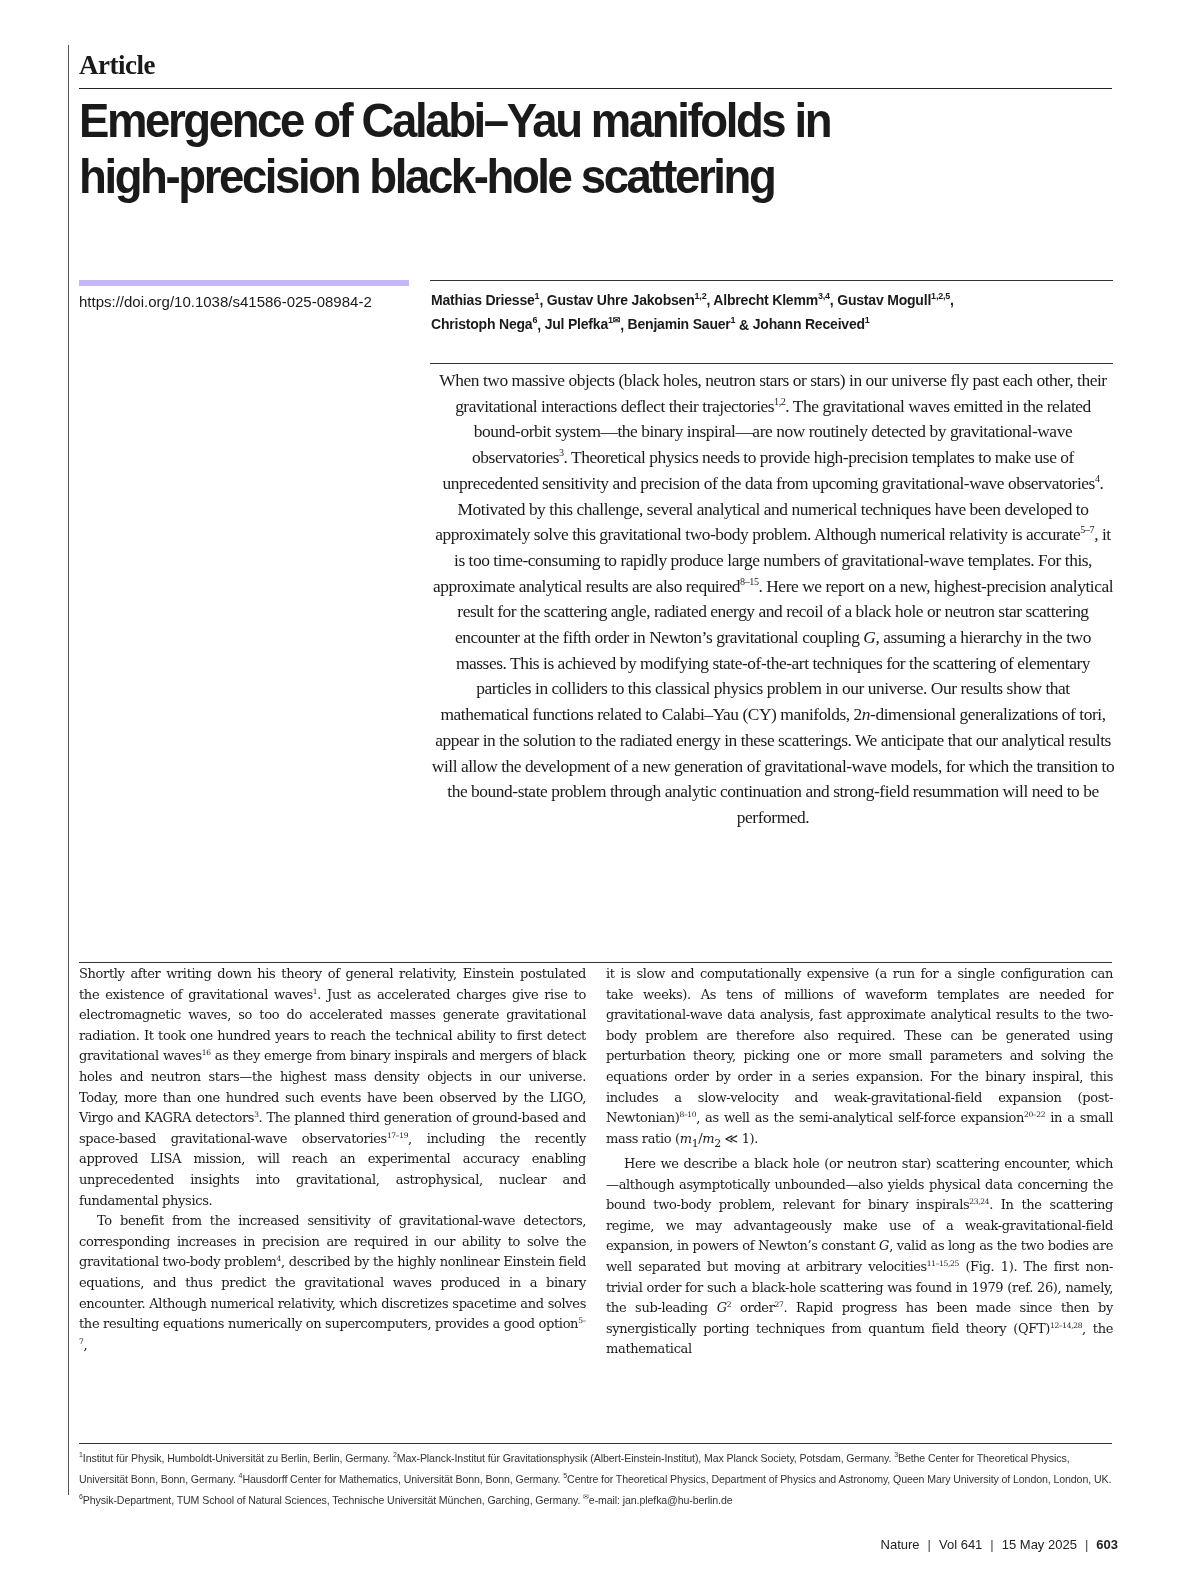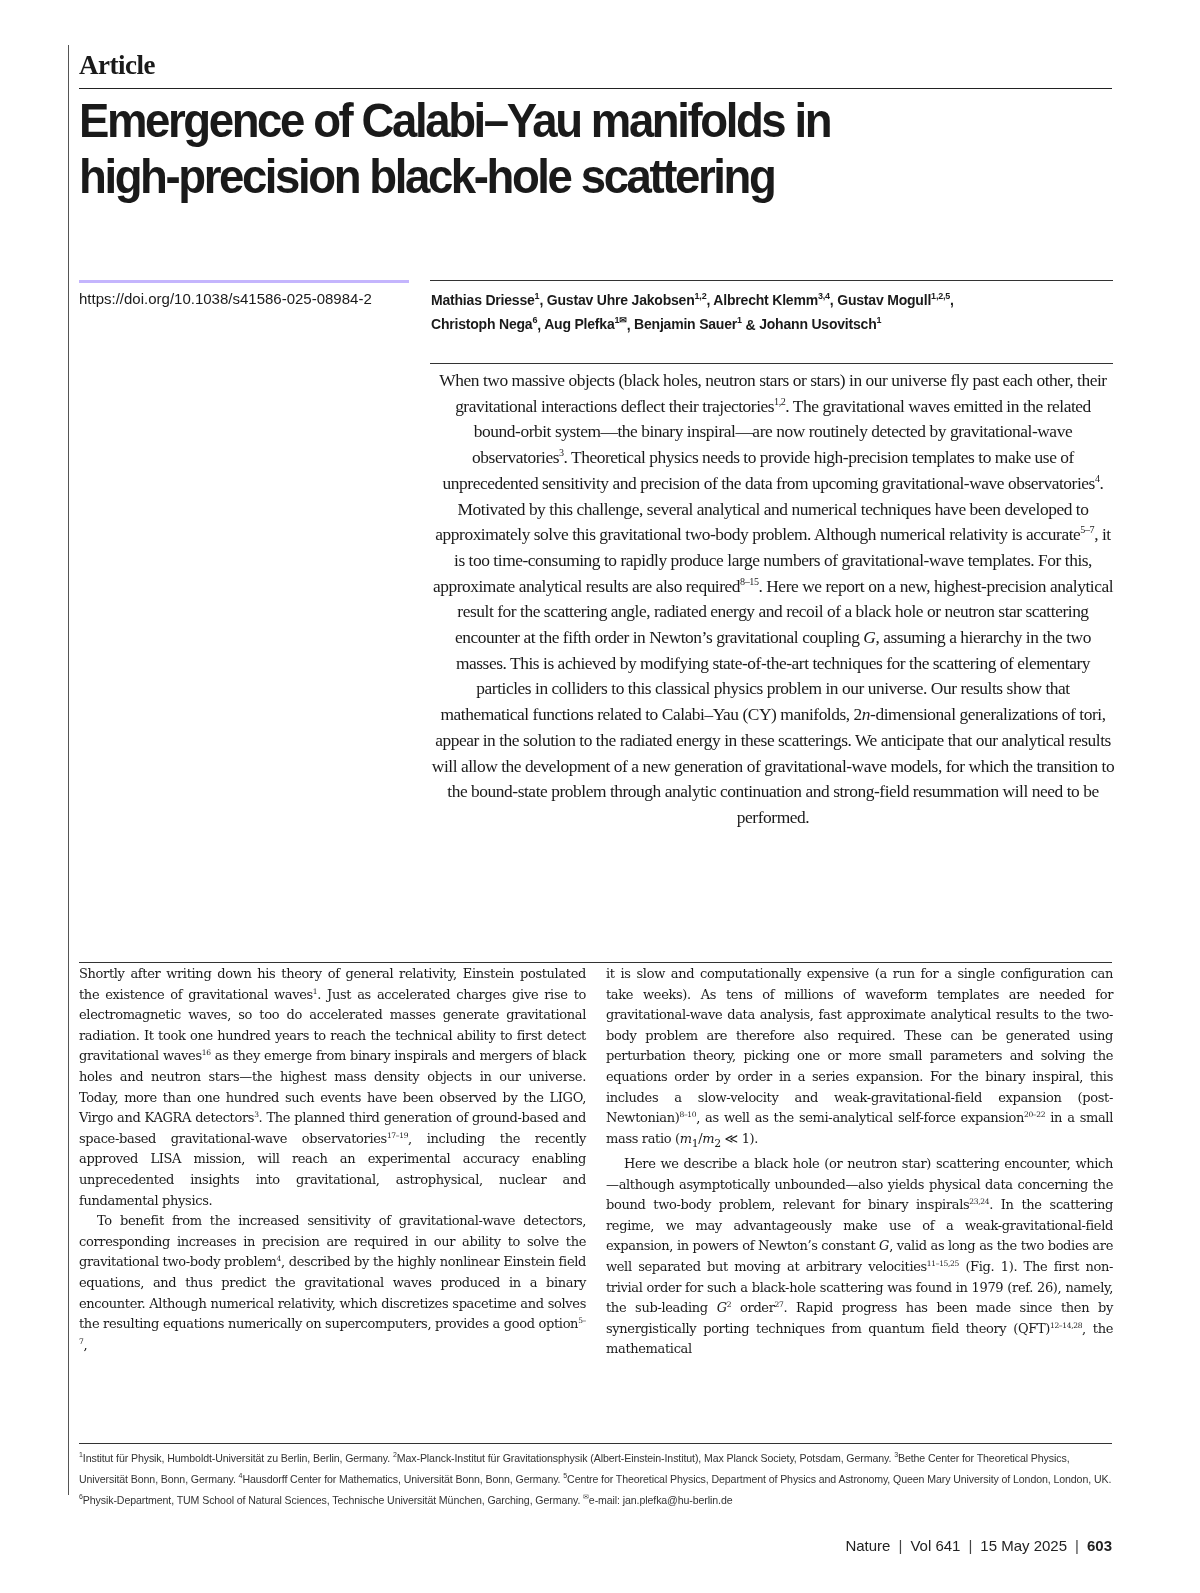--- a/index.html
+++ b/index.html
@@ -5,21 +5,21 @@
     html, body { margin: 0; padding: 0; background: #ffffff; }
     body { width: 1200px; height: 1593px; position: relative; overflow: hidden; color: #1a1a1a; }
     .page { position: absolute; left: 0; top: 0; width: 1200px; height: 1134px; }
     .vrule { position: absolute; left: 68px; top: 45px; width: 1px; height: 1450px; background: #555; }
 
     .kicker { position: absolute; left: 79px; top: 50px; font-family: "Liberation Serif", serif; font-weight: bold; font-size: 27px; letter-spacing: -0.5px; }
     .hrule-top { position: absolute; left: 79px; top: 88px; width: 1033px; height: 1px; background: #222; }
     .title { position: absolute; left: 79px; top: 92px; width: 1040px; font-family: "Liberation Sans", sans-serif; font-weight: bold; font-size: 49px; line-height: 56px; letter-spacing: -2.6px; transform: scaleX(0.93); transform-origin: left top; }
 
     .meta { position: absolute; left: 79px; top: 280px; width: 330px; font-family: "Liberation Sans", sans-serif; font-size: 15px; }
-    .meta-row { border-top: 3px solid #c4b5fd; height: 32px; line-height: 31px; white-space: nowrap; }
+    .meta-row { border-top: 6px solid #c4b5fd; height: 32px; line-height: 31px; white-space: nowrap; }
     .meta-row.last { border-top: 1px solid #333; display: flex; align-items: center; gap: 4px; }
     .updates-icon { width: 20px; height: 20px; border-radius: 3px; background: #e6e6e6; display: inline-flex; align-items: center; justify-content: center; }
     .updates-icon span { width: 12px; height: 12px; border-radius: 50%; background: radial-gradient(circle at 50% 40%, #e23a3a 40%, #f2a23a 41%); display: block; }
 
     .authors-rule { position: absolute; left: 430px; top: 280px; width: 683px; height: 1px; background: #333; }
     .authors { position: absolute; left: 431px; top: 286px; width: 690px; font-family: "Liberation Sans", sans-serif; font-weight: bold; font-size: 14px; line-height: 21px; letter-spacing: -0.2px; }
     .authors sup { font-size: 9px; font-weight: bold; }
 
     .abstract-rule { position: absolute; left: 430px; top: 363px; width: 683px; height: 1px; background: #333; }
     .abstract { position: absolute; left: 431px; top: 368px; width: 684px; font-family: "Liberation Serif", serif; font-size: 17.4px; line-height: 25.7px; letter-spacing: -0.45px; text-align: center; }
@@ -29,21 +29,21 @@
     .col { position: absolute; top: 964px; width: 507px; font-family: "DejaVu Serif", serif; font-size: 13px; line-height: 20.6px; letter-spacing: -0.35px; text-align: justify; }
     .col.left { left: 79px; }
     .col.right { left: 606px; }
     .col p { margin: 0; }
     .col p.indent { text-indent: 18px; }
 
     .aff-rule { position: absolute; left: 79px; top: 1443px; width: 1033px; height: 1px; background: #333; }
     .aff { position: absolute; left: 79px; top: 1446px; width: 1040px; font-family: "Liberation Sans", sans-serif; font-size: 10.6px; line-height: 17.5px; color: #333; letter-spacing: -0.1px; }
     .aff sup { font-size: 7px; }
 
-    .footer { position: absolute; right: 88px; top: 1537px; font-family: "Liberation Sans", sans-serif; font-size: 15px; color: #222; white-space: nowrap; margin-left: 25px; }
+    .footer { position: absolute; right: 82px; top: 1537px; font-family: "Liberation Sans", sans-serif; font-size: 13px; color: #222; white-space: nowrap; margin-left: 25px; }
     .footer .sep { margin: 0 8px; color: #444; }
     .footer .pageno { font-weight: bold; }
     i { font-style: italic; }
   </style>
 </head>
 <body>
 
 <div class="page">
   <div class="vrule"></div>
 
@@ -58,23 +58,23 @@
     <div class="meta-row">https://doi.org/10.1038/s41586-025-08984-2</div>
   </div>
 
   <div class="authors-rule"></div>
   <div class="authors">
     <span><span>Mathias Driesse</span><sup>1</sup></span><span>, </span>
     <span><span>Gustav Uhre Jakobsen</span><sup>1,2</sup></span><span>, </span>
     <span><span>Albrecht Klemm</span><sup>3,4</sup></span><span>, </span>
     <span><span>Gustav Mogull</span><sup>1,2,5</sup></span><span>,</span><br>
     <span><span>Christoph Nega</span><sup>6</sup></span><span>, </span>
-    <span><span>Aug Plefka</span><sup>1✉</sup></span><span>, </span>
+    <span><span>Jul Plefka</span><sup>1✉</sup></span><span>, </span>
     <span><span>Benjamin Sauer</span><sup>1</sup></span><span> &amp; </span>
-    <span><span>Johann Usovitsch</span><sup>1</sup></span>
+    <span><span>Johann Received</span><sup>1</sup></span>
   </div>
 
   <div class="abstract-rule"></div>
   <div class="abstract"><span>When two massive objects (black holes, neutron stars or stars) in our universe fly past each other, their gravitational interactions deflect their trajectories</span><sup>1,2</sup><span>. The gravitational waves emitted in the related bound-orbit system—the binary inspiral—are now routinely detected by gravitational-wave observatories</span><sup>3</sup><span>. Theoretical physics needs to provide high-precision templates to make use of unprecedented sensitivity and precision of the data from upcoming gravitational-wave observatories</span><sup>4</sup><span>. Motivated by this challenge, several analytical and numerical techniques have been developed to approximately solve this gravitational two-body problem. Although numerical relativity is accurate</span><sup>5–7</sup><span>, it is too time-consuming to rapidly produce large numbers of gravitational-wave templates. For this, approximate analytical results are also required</span><sup>8–15</sup><span>. Here we report on a new, highest-precision analytical result for the scattering angle, radiated energy and recoil of a black hole or neutron star scattering encounter at the fifth order in Newton’s gravitational coupling </span><i>G</i><span>, assuming a hierarchy in the two masses. This is achieved by modifying state-of-the-art techniques for the scattering of elementary particles in colliders to this classical physics problem in our universe. Our results show that mathematical functions related to Calabi–Yau (CY) manifolds, 2</span><i>n</i><span>-dimensional generalizations of tori, appear in the solution to the radiated energy in these scatterings. We anticipate that our analytical results will allow the development of a new generation of gravitational-wave models, for which the transition to the bound-state problem through analytic continuation and strong-field resummation will need to be performed.</span></div>
 
   <div class="body-rule"></div>
 
   <div class="col left">
     <p><span>Shortly after writing down his theory of general relativity, Einstein postulated the existence of gravitational waves</span><sup>1</sup><span>. Just as accelerated charges give rise to electromagnetic waves, so too do accelerated masses generate gravitational radiation. It took one hundred years to reach the technical ability to first detect gravitational waves</span><sup>16</sup><span> as they emerge from binary inspirals and mergers of black holes and neutron stars—the highest mass density objects in our universe. Today, more than one hundred such events have been observed by the LIGO, Virgo and KAGRA detectors</span><sup>3</sup><span>. The planned third generation of ground-based and space-based gravitational-wave observatories</span><sup>17–19</sup><span>, including the recently approved LISA mission, will reach an experimental accuracy enabling unprecedented insights into gravitational, astrophysical, nuclear and fundamental physics.</span></p>
     <p class="indent"><span>To benefit from the increased sensitivity of gravitational-wave detectors, corresponding increases in precision are required in our ability to solve the gravitational two-body problem</span><sup>4</sup><span>, described by the highly nonlinear Einstein field equations, and thus predict the gravitational waves produced in a binary encounter. Although numerical relativity, which discretizes spacetime and solves the resulting equations numerically on supercomputers, provides a good option</span><sup>5–7</sup><span>,</span></p>

